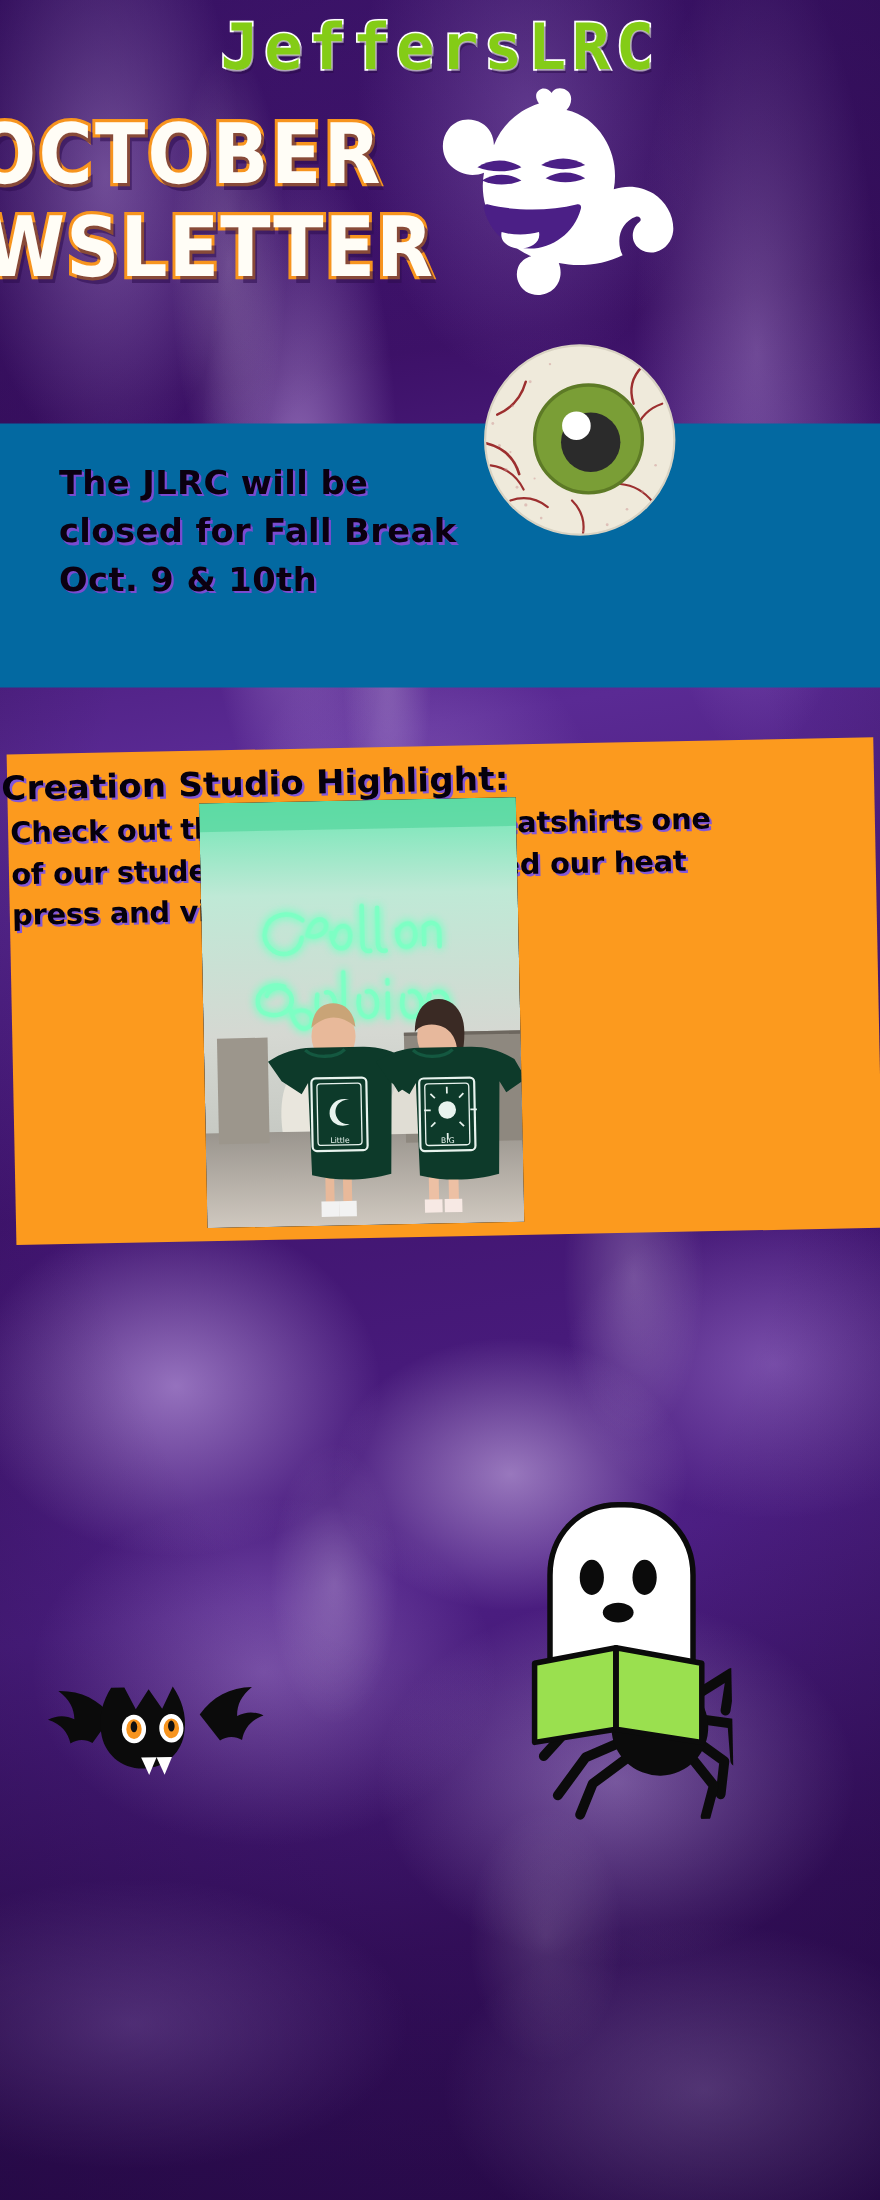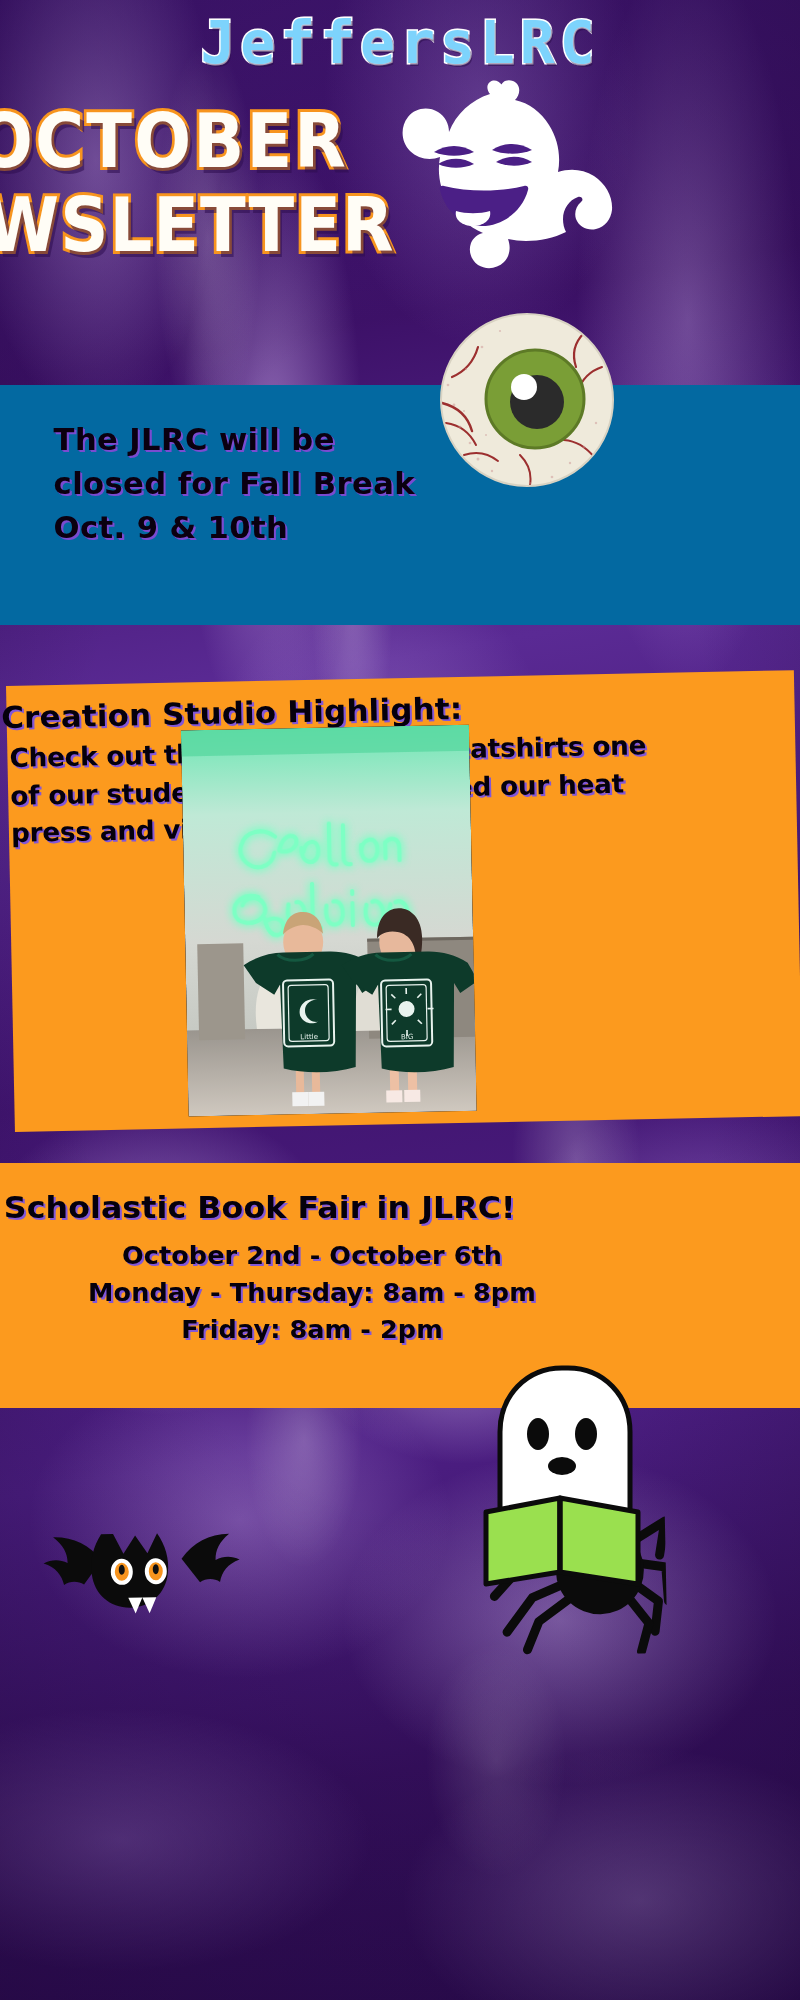--- a/index.html
+++ b/index.html
@@ -47,21 +47,21 @@
     background:radial-gradient(ellipse 100% 70% at 50% 46%, rgba(0,0,0,0) 42%, rgba(25,5,50,.55) 100%);
   }
 
   
   .title-wrap { position:absolute; left:0; top:0; width:800px; height:385px; }
 
   .brand {
     position:absolute; left:0; top:14px; width:800px; text-align:center;
     font-family:"DejaVu Sans Mono", monospace;
     font-weight:bold; font-size:58px; letter-spacing:5px;
-    color:#7dd3fc; line-height:1;
+    color:#84cc16; line-height:1;
     -webkit-text-stroke:3px #ffffff;
     paint-order:stroke fill;
     text-shadow:0 0 2px #fff, 2px 3px 0 rgba(40,10,70,.5);
   }
 
   .big-word {
     position:absolute; width:800px;
     font-family:"DejaVu Sans", sans-serif;
     font-weight:bold;
     color:#FFFDF6;
@@ -380,30 +380,20 @@
         <path d="M146 216l26 34 -8 28"></path>
       </g>
       <ellipse cx="124" cy="196" rx="44" ry="44" fill="#0b0b0b"></ellipse>
       <ellipse cx="106" cy="184" rx="16" ry="18" fill="#ffffff"></ellipse>
       <ellipse cx="142" cy="184" rx="16" ry="18" fill="#ffffff"></ellipse>
       <ellipse cx="108" cy="186" rx="7" ry="8" fill="#0b0b0b"></ellipse>
       <ellipse cx="140" cy="186" rx="7" ry="8" fill="#0b0b0b"></ellipse>
     </svg>
   </div>
 
-  <div class="band-fair">
-
-    <div class="fair-head">Scholastic Book Fair in JLRC!</div>
-
-    <div class="fair-lines">
-      <span class="ln">October 2nd - October 6th</span>
-      <span class="ln">Monday - Thursday: 8am - 8pm</span>
-      <span class="ln">Friday: 8am - 2pm</span>
-    </div>
-  </div>
 
   <svg class="ghost-book" viewBox="0 0 220 230">
     <g fill="#ffffff" stroke="#0b0b0b" stroke-width="5" stroke-linejoin="round">
       <path d="M110 8c-36 0-62 28-62 64v120c0 6 6 10 11 7l14-9 14 9c4 2 8 2 12 0l14-9 14 9c4 2 8 2 12 0l14-9 14 9c5 3 11-1 11-7V72c0-36-26-64-62-64z"></path>
     </g>
     <g fill="#0b0b0b">
       <ellipse cx="86" cy="74" rx="11" ry="16"></ellipse>
       <ellipse cx="134" cy="74" rx="11" ry="16"></ellipse>
       <ellipse cx="110" cy="106" rx="14" ry="9"></ellipse>
     </g>

